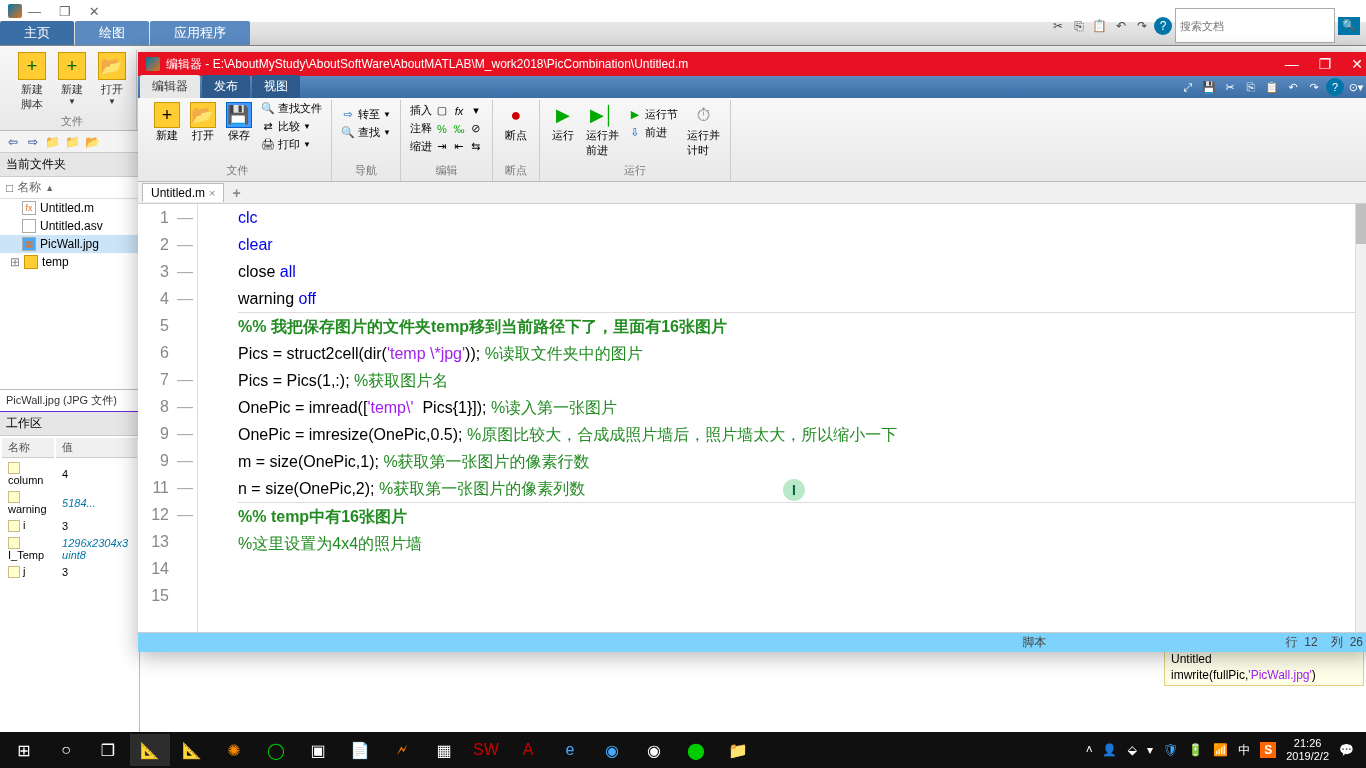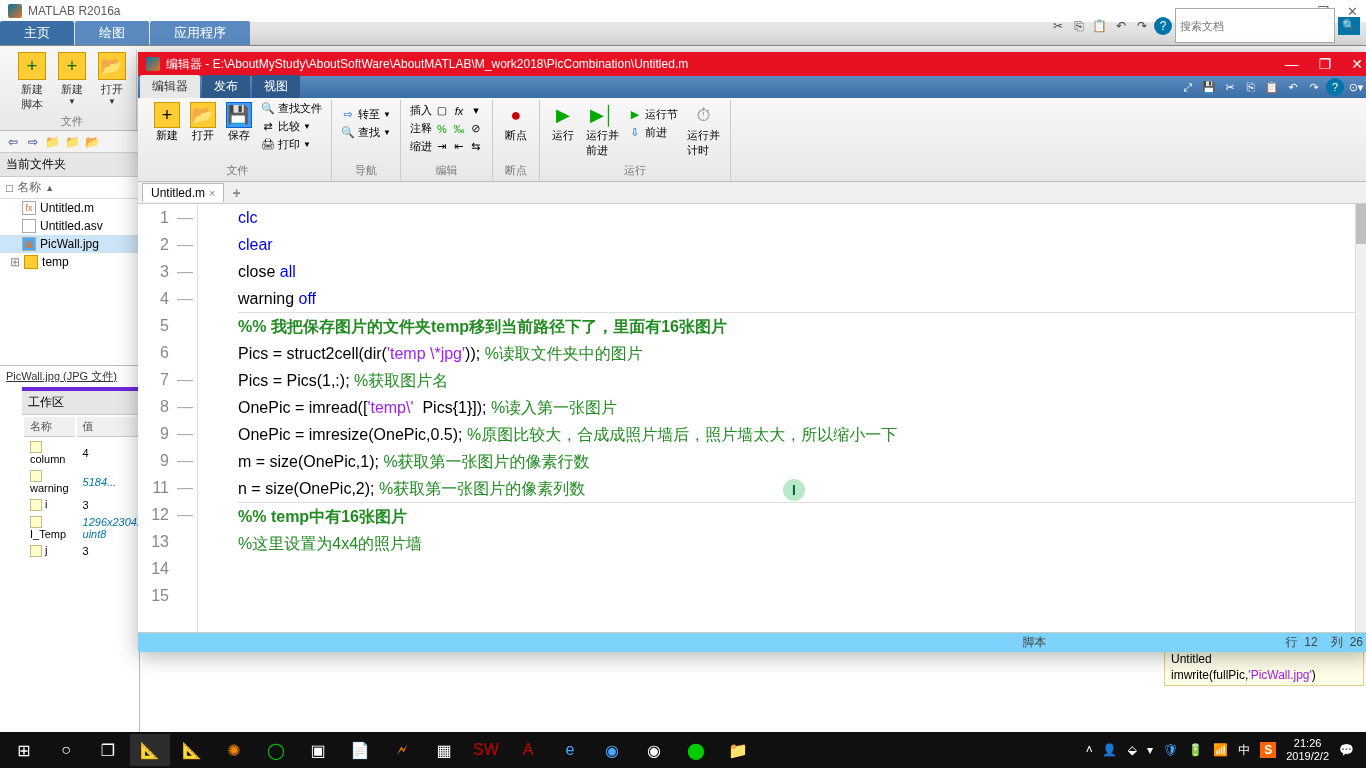--- a/index.html
+++ b/index.html
@@ -33,21 +33,21 @@
 .main-area { display: flex; height: calc(100% - 188px); }
 .sidebar-left { width: 140px; border-right: 1px solid #bbb; display: flex; flex-direction: column; font-size: 12px; }
 .panel-title { background: #e6e6e6; padding: 3px 6px; font-size: 12px; border-bottom: 1px solid #ccc; }
 .file-list { flex: 0 0 auto; }
 .file-list-hdr { padding: 2px 6px; color: #666; border-bottom: 1px solid #ddd; display:flex; align-items:center; gap:4px; }
 .file-item { padding: 2px 6px 2px 22px; cursor: pointer; display: flex; align-items: center; gap: 4px; position: relative; }
 .file-item.selected { background: #cce4f7; }
 .file-icn { width: 14px; height: 14px; display: inline-block; background: #fff; border: 1px solid #aaa; font-size: 9px; text-align: center; line-height: 12px; color: #e37222; }
 .file-icn.folder { background: #fc3; border-color: #c90; }
 .detail-panel { border-top: 1px solid #bbb; padding: 3px 6px; font-size: 11px; color: #333; }
-.ws-panel { border-top: 4px solid #6d28d9; margin-left: 22px; }
+.ws-panel { border-top: 1px solid #6d28d9; }
 .ws-table { width: 100%; font-size: 11px; }
 .ws-table th { text-align: left; padding: 2px 6px; background: #f0f0f0; border-bottom: 1px solid #ccc; font-weight: normal; color: #555; }
 .ws-table td { padding: 1px 6px; }
 .ws-table td.val { color: #0076a8; font-style: italic; }
 .ws-icn { display:inline-block; width:12px; height:12px; background:#ffc; border:1px solid #cb8; margin-right:3px; vertical-align:middle; }
 
 .statusbar { height: 14px; border-top: 1px solid #bbb; display: flex; align-items: center; padding: 0 6px; font-size: 10px; color: #555; }
 .statusbar .sep { margin-left: auto; }
 
 
@@ -110,21 +110,20 @@
 .tb-item { width: 40px; height: 32px; display: flex; align-items: center; justify-content: center; color: #fff; font-size: 16px; cursor: pointer; }
 .tb-tray { margin-left: auto; display: flex; align-items: center; gap: 10px; color: #fff; font-size: 12px; padding-right: 8px; }
 .tb-clock { text-align: center; font-size: 11px; line-height: 13px; }
 </style>
 </head>
 <body>
 
 <div class="matlab-window">
   <div class="titlebar">
     <div class="logo"></div>
-    <div class="title">MATLAB R2016a</div>
     <div class="win-controls">
       <span>—</span>
       <span>❐</span>
       <span>✕</span>
     </div>
   </div>
   <div class="tabstrip">
     <div class="tab">主页</div>
     <div class="tab inactive">绘图</div>
     <div class="tab inactive">应用程序</div>
@@ -188,21 +187,21 @@
         <div class="file-item selected">
             <span class="file-icn" style="background:#4af;">▦</span>
             <span>PicWall.jpg</span>
           </div>
         <div class="file-item" style="padding-left:10px;">
             <span style="color:#888;">⊞</span>
             <span class="file-icn folder"></span>
             <span>temp</span>
           </div>
       </div>
-      <div class="detail-panel" style="margin-top:94px;text-decoration:underline;">PicWall.jpg  (JPG 文件)</div>
+      <div class="detail-panel" style="margin-top:118px;">PicWall.jpg  (JPG 文件)</div>
       <div class="ws-panel">
         <div class="panel-title">工作区</div>
         <table class="ws-table">
           <tbody>
               <tr>
                 <th>名称</th>
                 <th>值</th>
               </tr>
           <tr>
                 <td><span class="ws-icn"></span><span>column</span></td>

